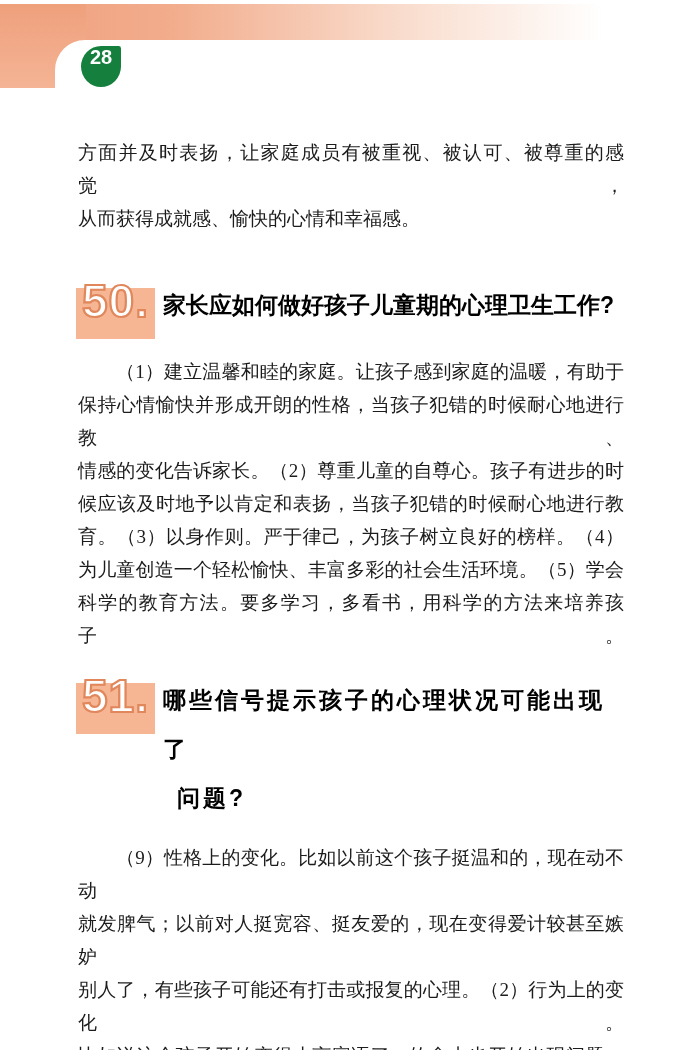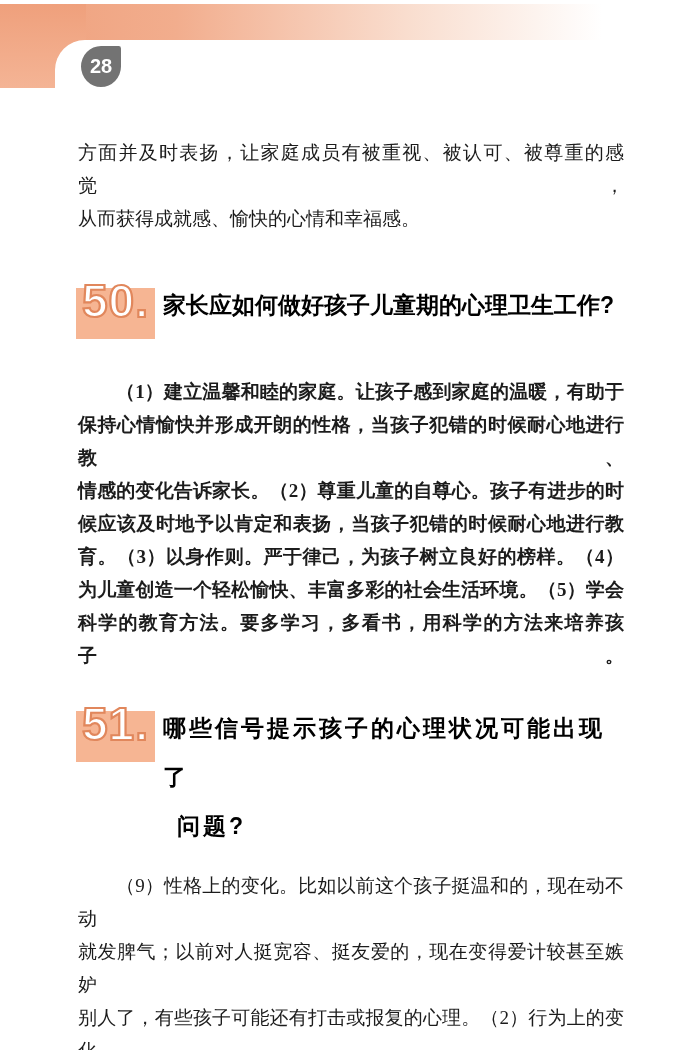--- a/index.html
+++ b/index.html
@@ -30,26 +30,25 @@
     position: absolute;
     left: 55px; top: 40px;
     width: 645px; height: 50px;
     background: #ffffff;
     border-top-left-radius: 30px;
   }
   .badge {
     position: absolute;
     left: 78px; top: 43px;
     width: 46px; height: 47px;
-    background: #737373;
+    background: #15803d;
     border: 3px solid #ffffff;
     box-sizing: border-box;
     border-radius: 52% 12% 52% 52%;
     display: flex;
-    align-items: center;
     justify-content: center;
     font-family: "Liberation Sans", sans-serif;
     font-weight: 700;
     font-size: 20px;
     color: #ffffff;
   }
 
   
   .content {
     position: relative;
@@ -60,21 +59,21 @@
   .tline { text-align: justify; text-align-last: justify; }
   .tline.soft-last:last-child { text-align-last: left; }
   .indent-first .tline:first-child { text-indent: 2em; }
 
   
   .qa-heading {
     display: flex;
     align-items: flex-start;
   }
   .qa-heading.h50 { margin-top: 40px; }
-  .qa-heading.h51 { margin-top: 26px; }
+  .qa-heading.h51 { margin-top: 18px; }
   .qa-number {
     position: relative;
     flex: 0 0 auto;
     line-height: 52px;
     padding: 0 4px;
   }
   .qa-number::before {
     content: "";
     position: absolute;
     left: -2px; right: -2px;
@@ -95,21 +94,21 @@
     font-family: "Liberation Sans", "DejaVu Sans", sans-serif;
     font-weight: 700;
     font-size: 23px;
     line-height: 49px;
     color: #000000;
   }
   .qa-title .tline { text-align: left; text-align-last: left; }
   .qa-title .tline:nth-child(2) { padding-left: 14px; }
   .qa-title.spread { letter-spacing: 3px; }
 
-  .answer.a50 { margin-top: 38px; font-weight: bold; }
+  .answer.a50 { margin-top: 18px; }
   .answer.a51 { margin-top: 18px; }
   .intro { margin: 0; }
 </style>
 </head>
 <body>
 
 <div class="page">
 
   <div class="band"></div>
   <div class="left-strip"></div>

